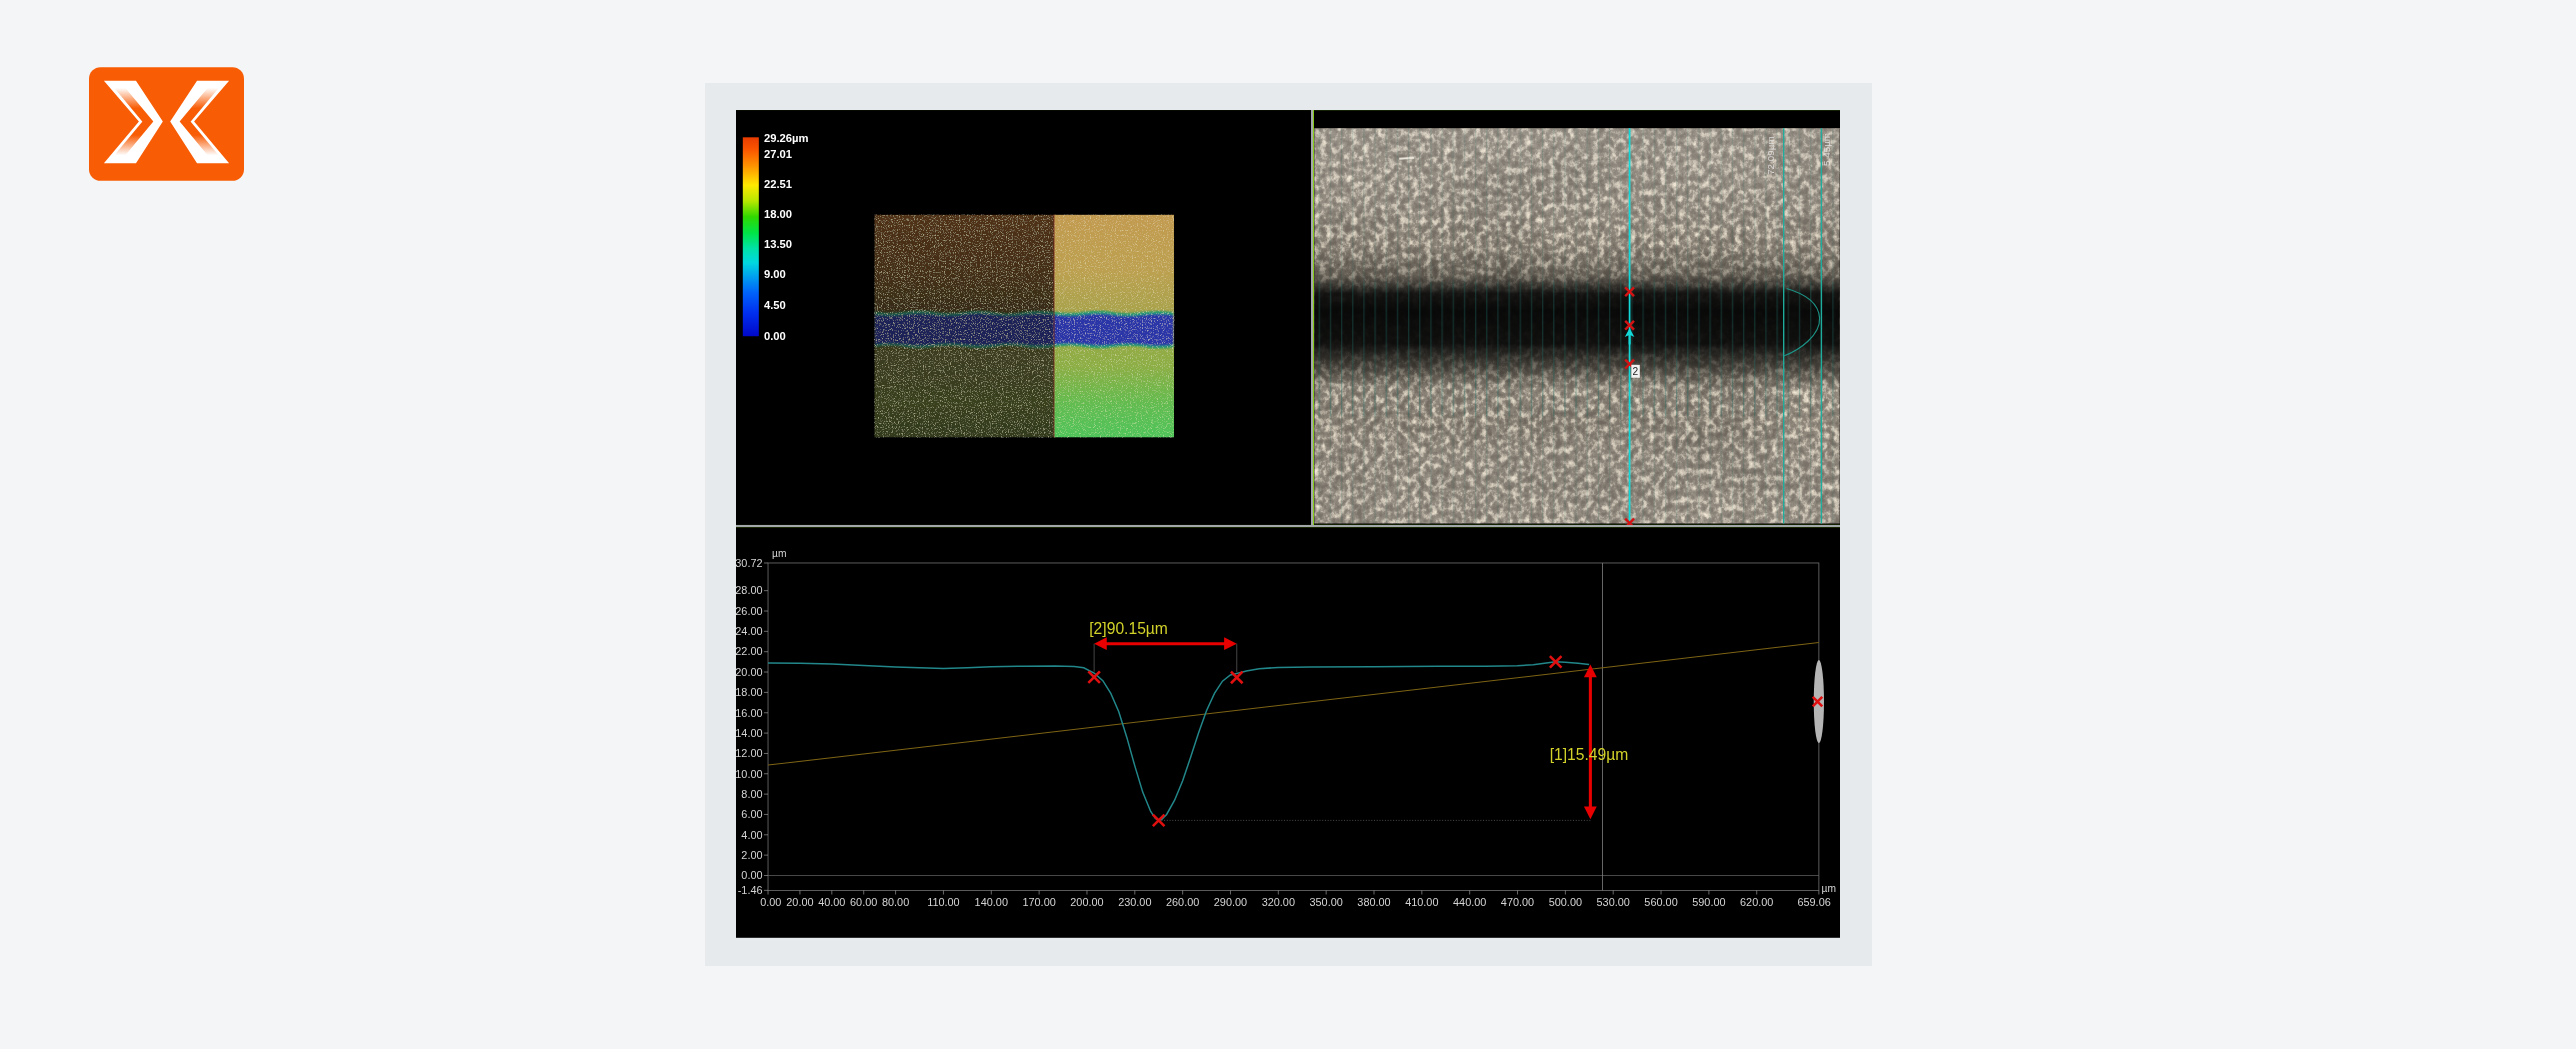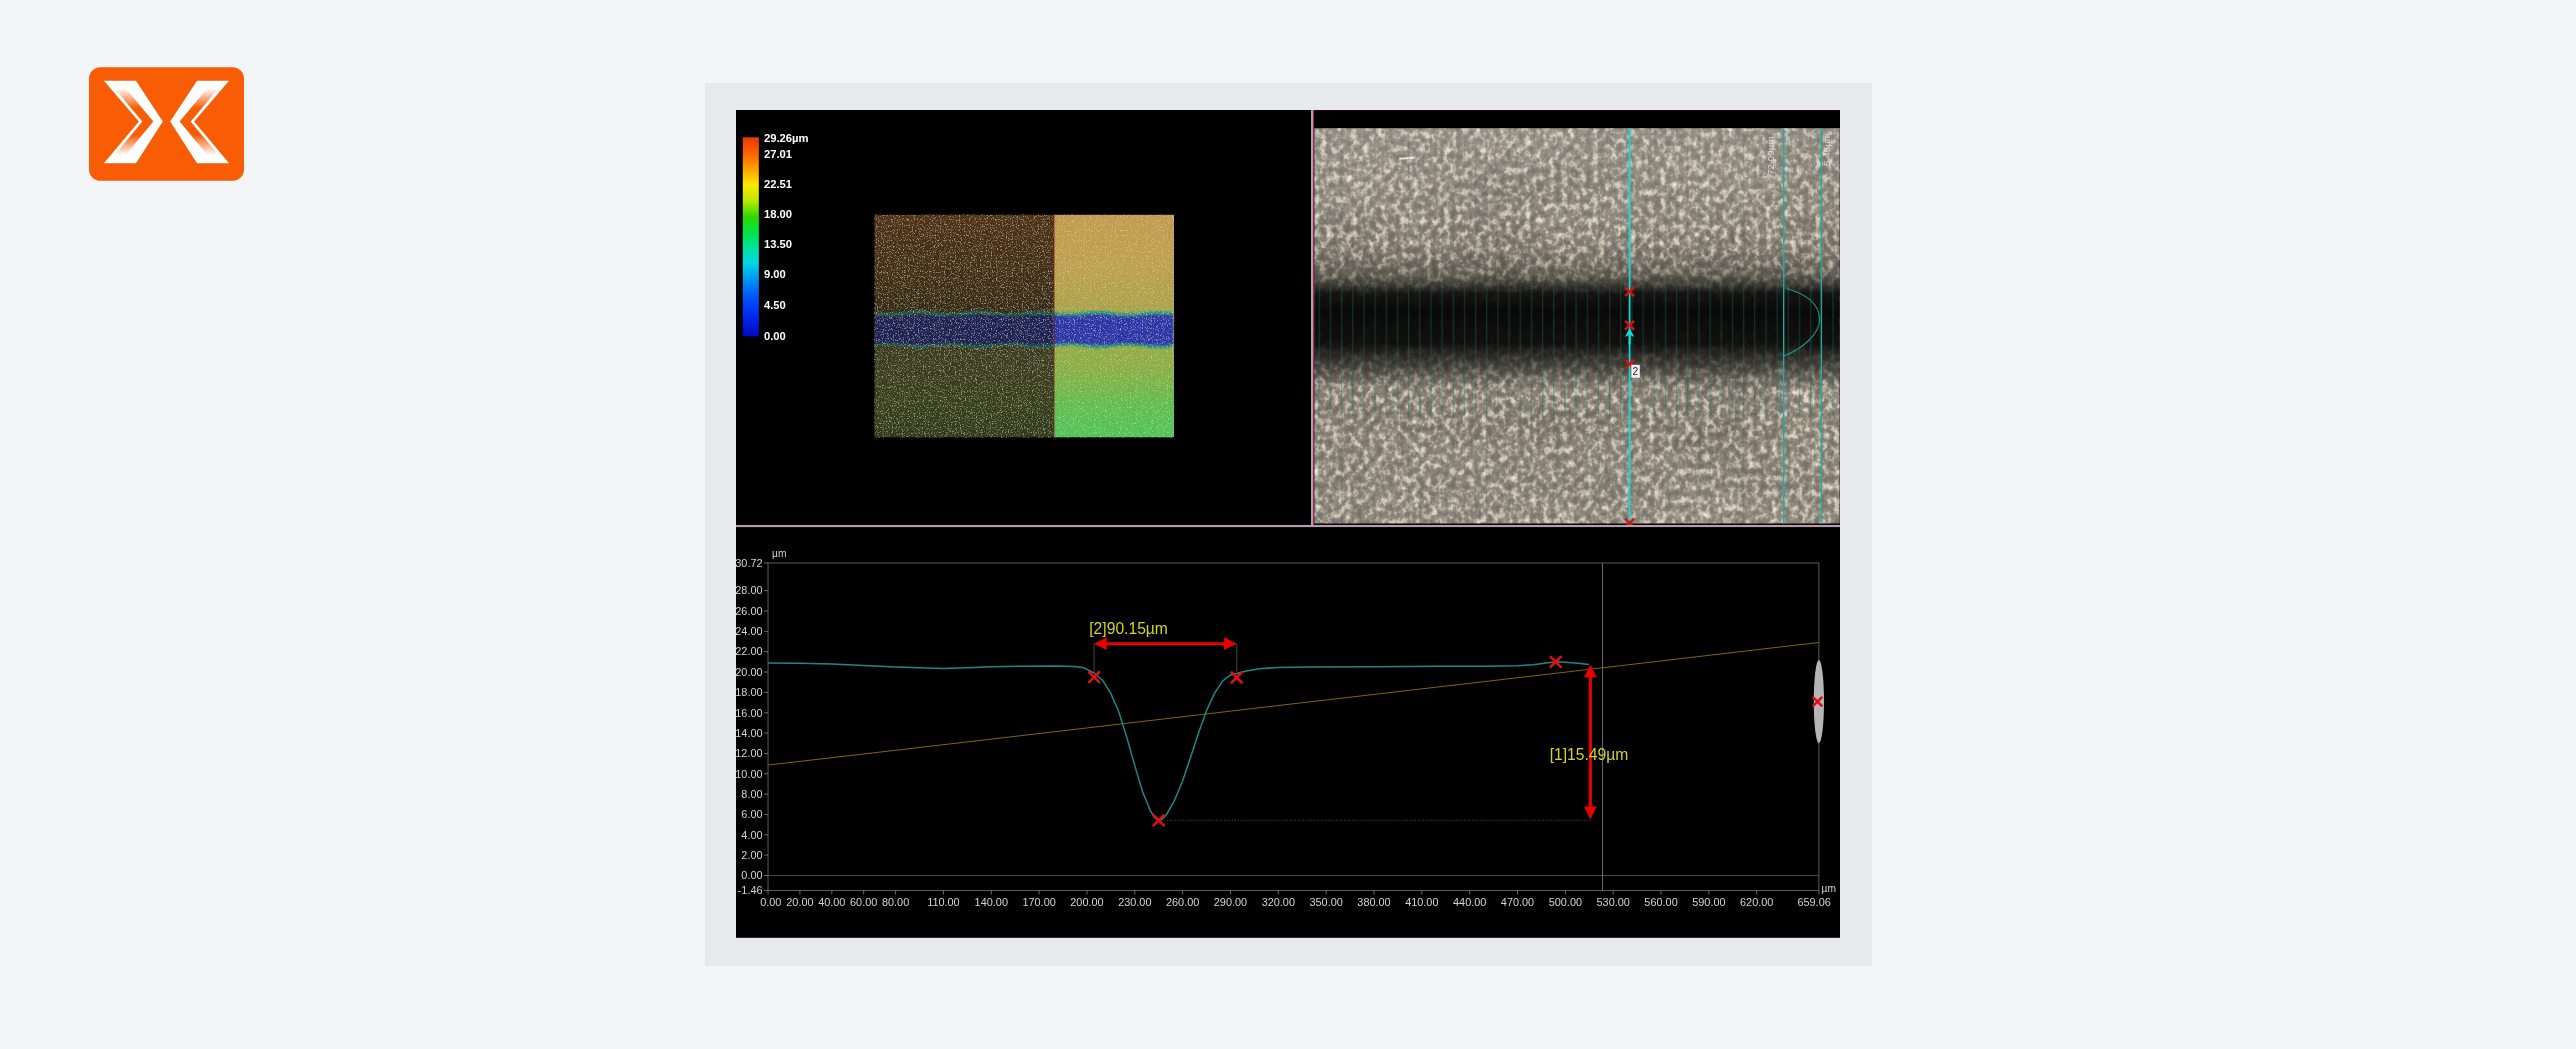--- a/index.html
+++ b/index.html
@@ -1,19 +1,19 @@
 <!DOCTYPE html>
 <html style="font-size:11px"><head>
 <meta charset="utf-8">
 <style>
 * { margin:0; padding:0; box-sizing:border-box; }
 html,body { width:2576px; height:1049px; background:#f4f5f6; font-family:"Liberation Sans", sans-serif; overflow:hidden; }
 .abs { position:absolute; }
 #panel { left:705px; top:83px; width:1167px; height:883px; background:#e7eaed; }
-#dark { left:31px; top:27px; width:1104px; height:770px; background:#be185d; }
+#dark { left:31px; top:27px; width:1104px; height:770px; background:#84cc16; }
 .sep-v { left:575px; top:0; width:2.4px; height:415px; background:#a2a7aa; }
 .sep-h { left:0; top:415px; width:1104px; height:2px; background:#a2a7aa; }
 </style>
 </head>
 <body>
 
 <svg class="abs" style="left:89px;top:67px" width="155" height="114" viewBox="0 0 228 167">
   <defs>
     <linearGradient id="lgrad" x1="0" y1="0" x2="0" y2="1">
       <stop offset="0.1" stop-color="#f85c05" stop-opacity="0"></stop>

